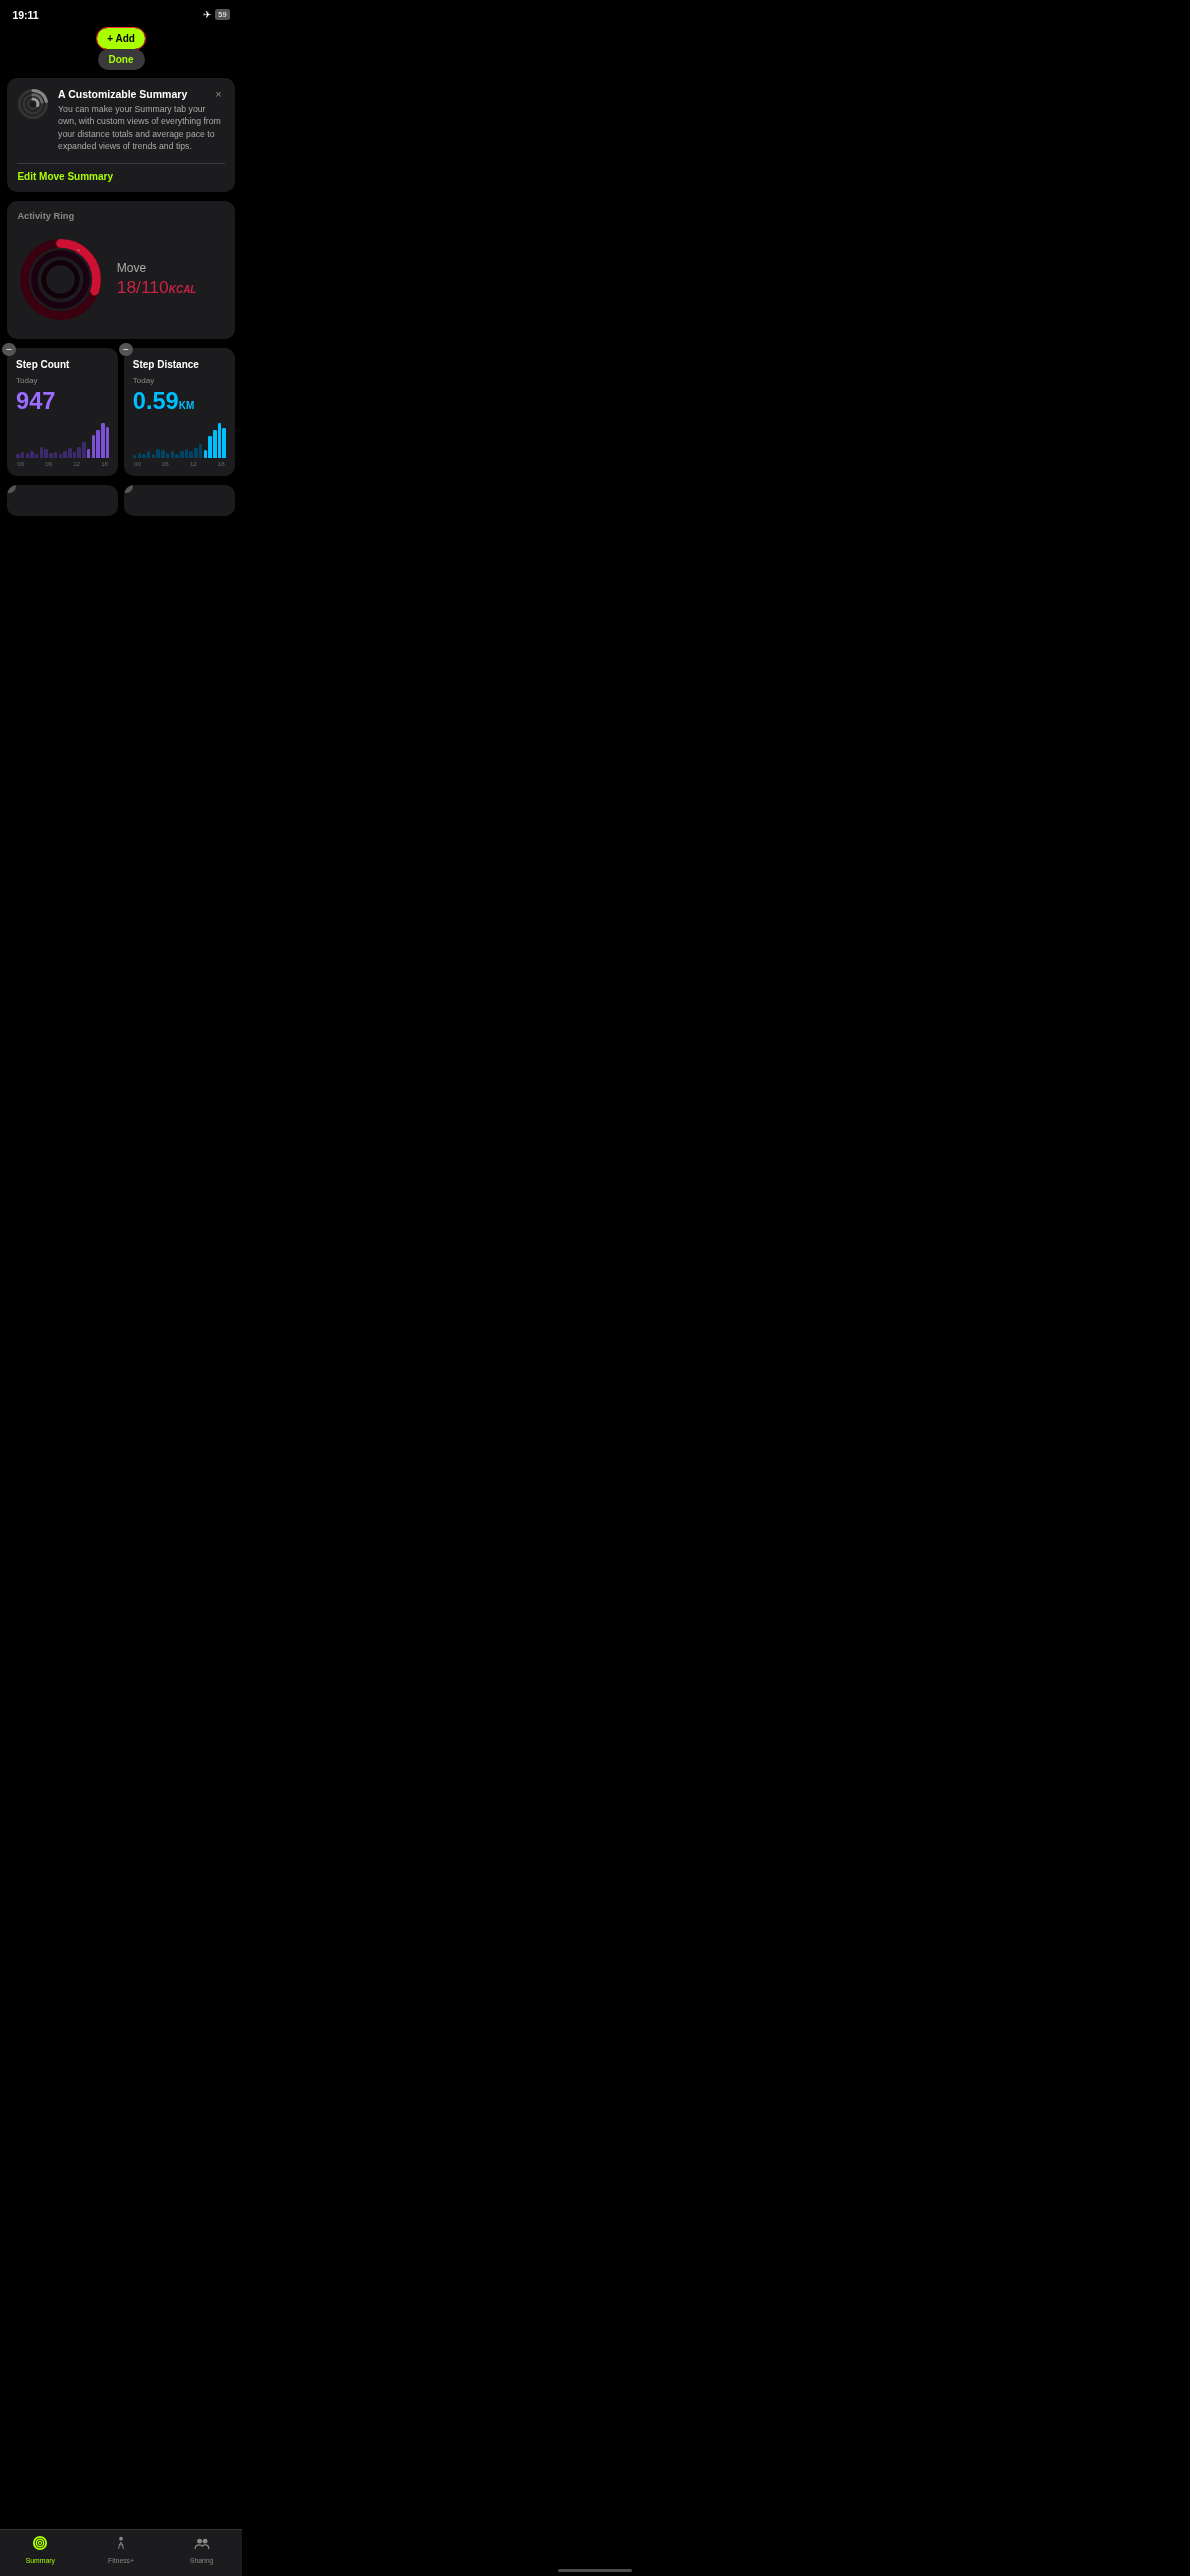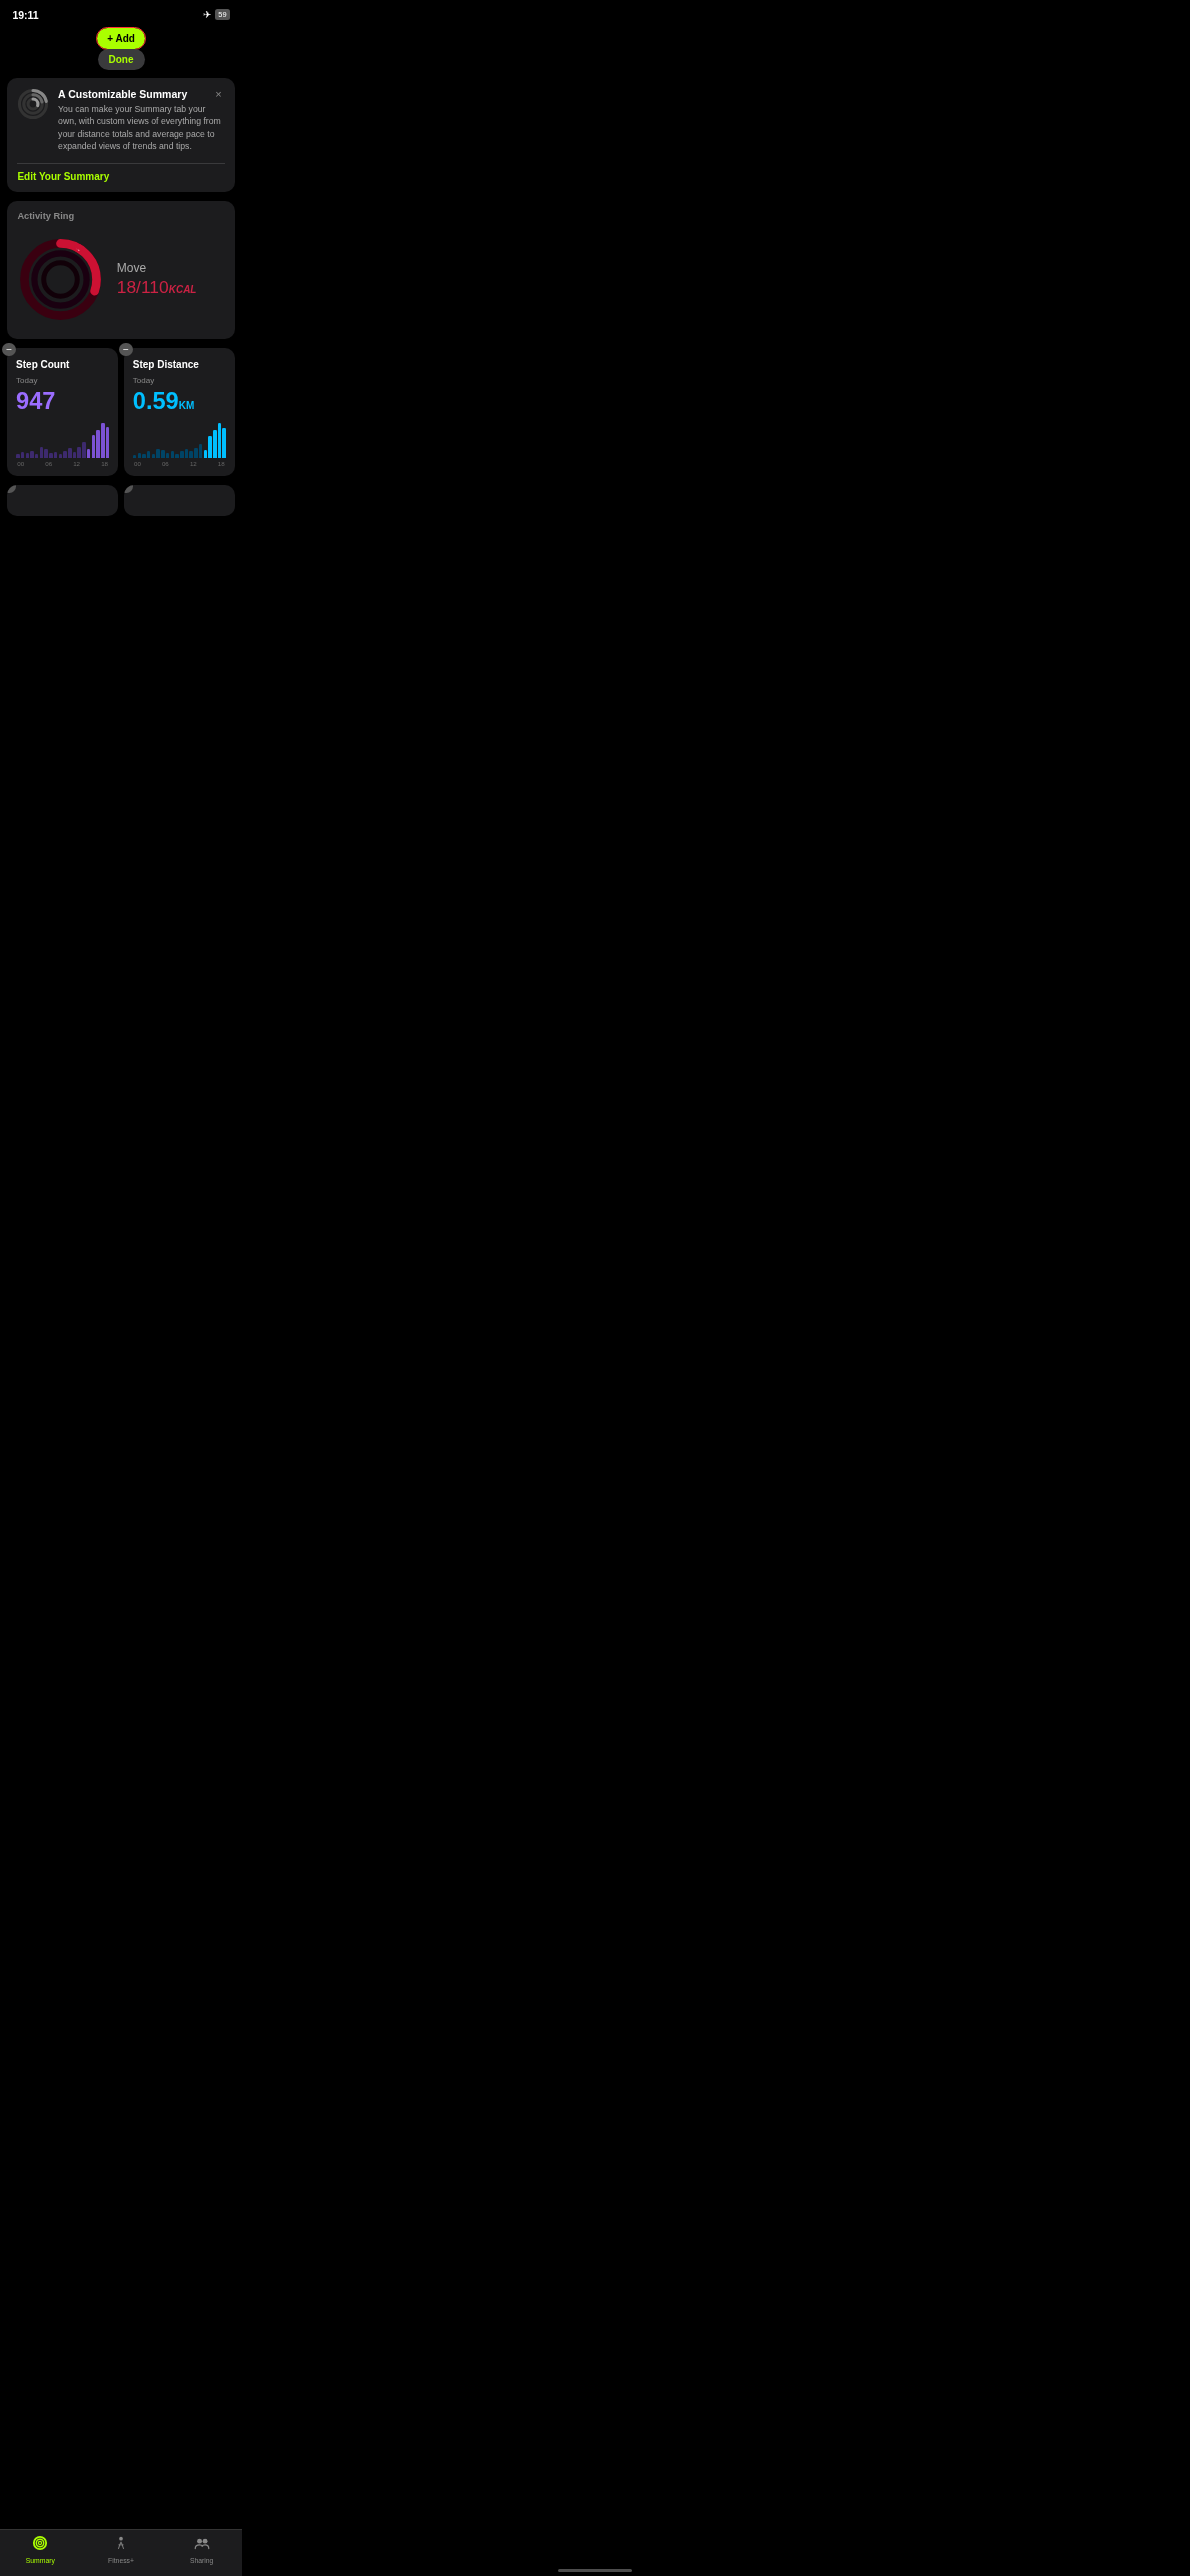--- a/index.html
+++ b/index.html
@@ -357,21 +357,21 @@
         <circle cx="26" cy="26" r="15" fill="none" stroke="#666" stroke-width="5" stroke-dasharray="20 75" stroke-linecap="round" transform="rotate(-90 26 26)"></circle>
         <circle cx="26" cy="26" r="8" fill="none" stroke="#999" stroke-width="5" stroke-dasharray="15 50" stroke-linecap="round" transform="rotate(-90 26 26)"></circle>
       </svg>
     </div>
     <div class="summary-card-text">
       <h2>A Customizable Summary</h2>
       <p>You can make your Summary tab your own, with custom views of everything from your distance totals and average pace to expanded views of trends and tips.</p>
     </div>
   </div>
   <button class="close-btn">×</button>
-  <a class="edit-summary-link">Edit Your Summary</a>
+  <a class="edit-summary-link">Edit Move Summary</a>
 </div>
 
 <div class="card activity-ring-card">
   <h3>Activity Ring</h3>
   <div class="activity-ring-content">
     <div class="ring-visual">
       <svg viewBox="0 0 140 140" width="87" height="87">
 
         <circle cx="70" cy="70" r="58" fill="none" stroke="#3a0010" stroke-width="14"></circle>
 

